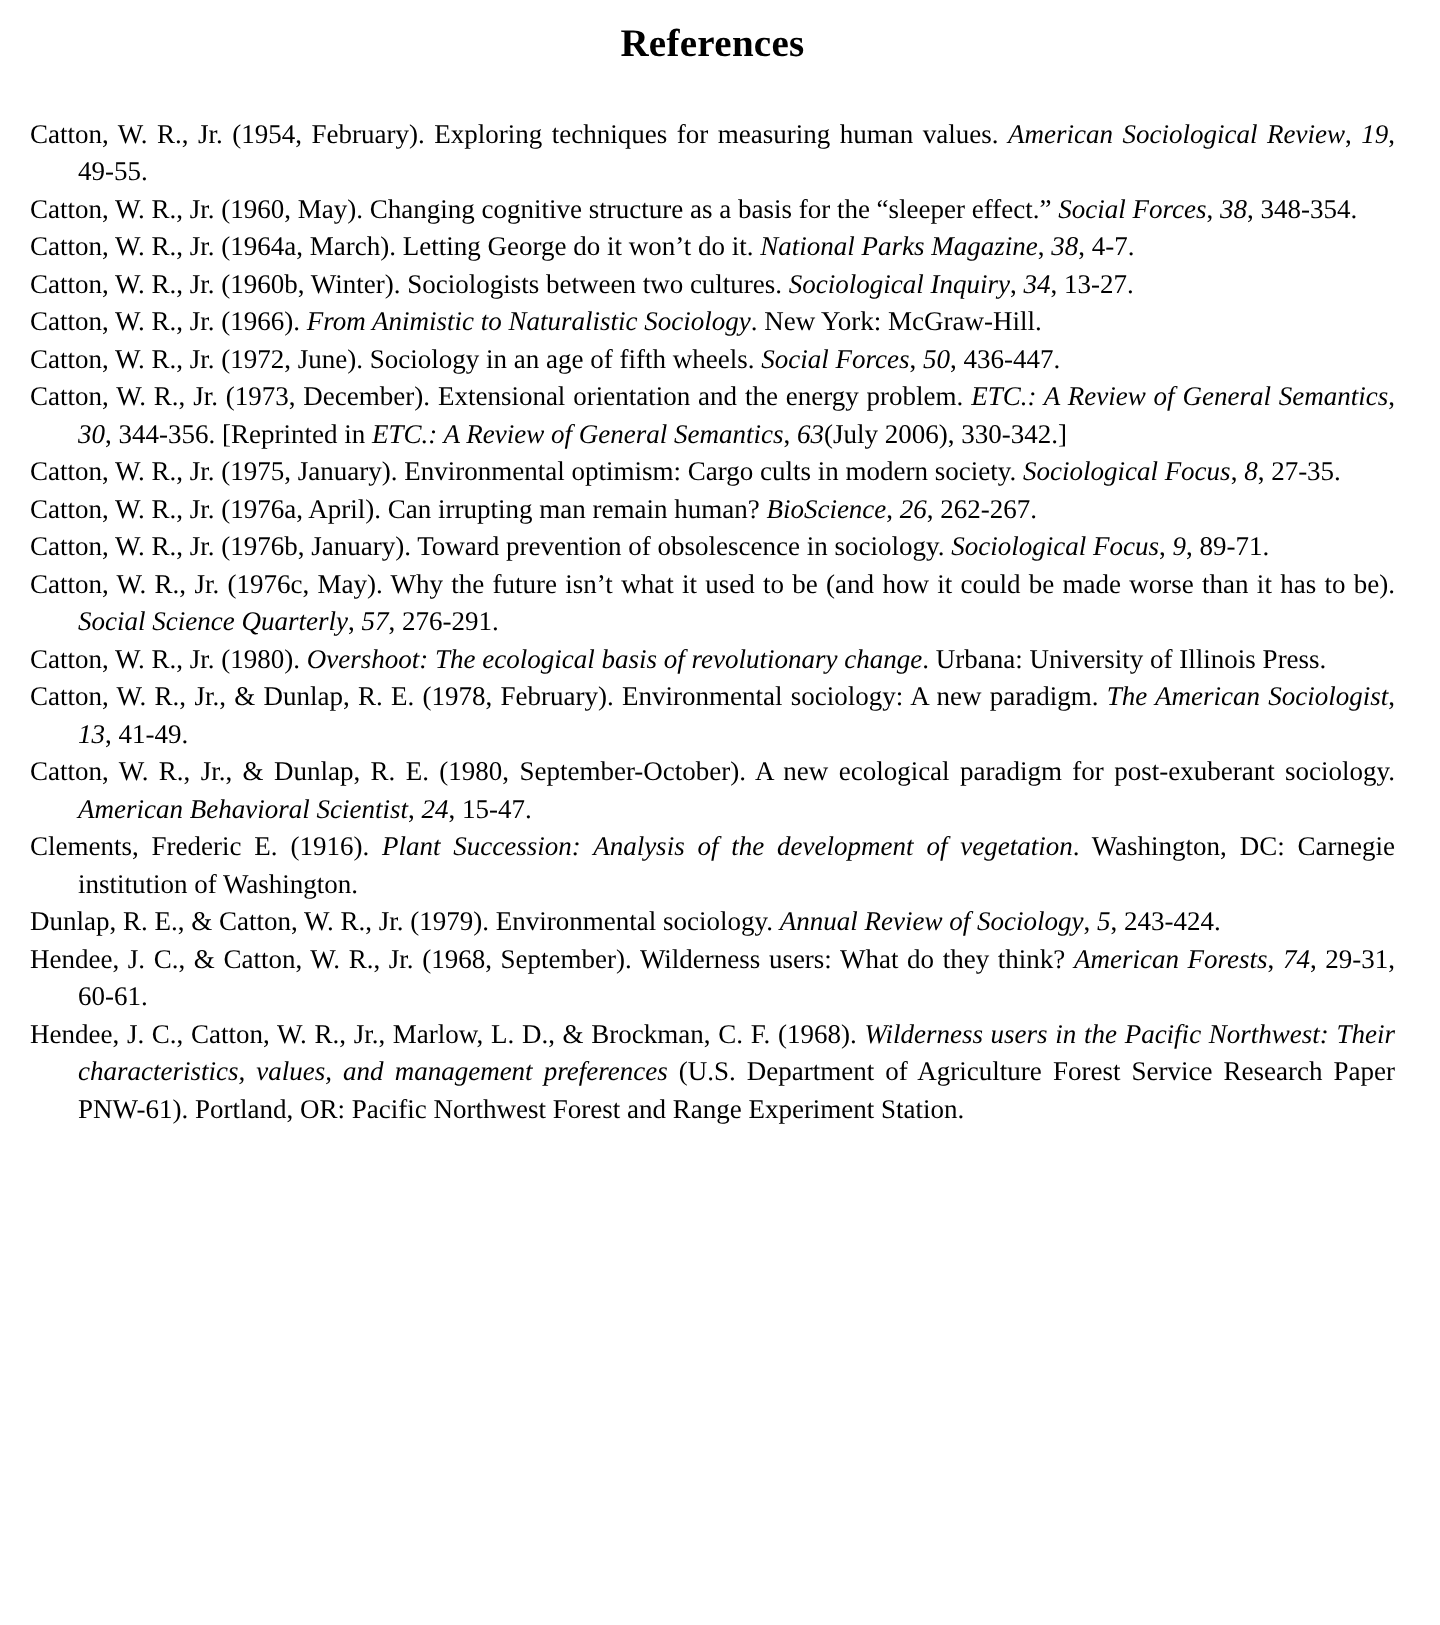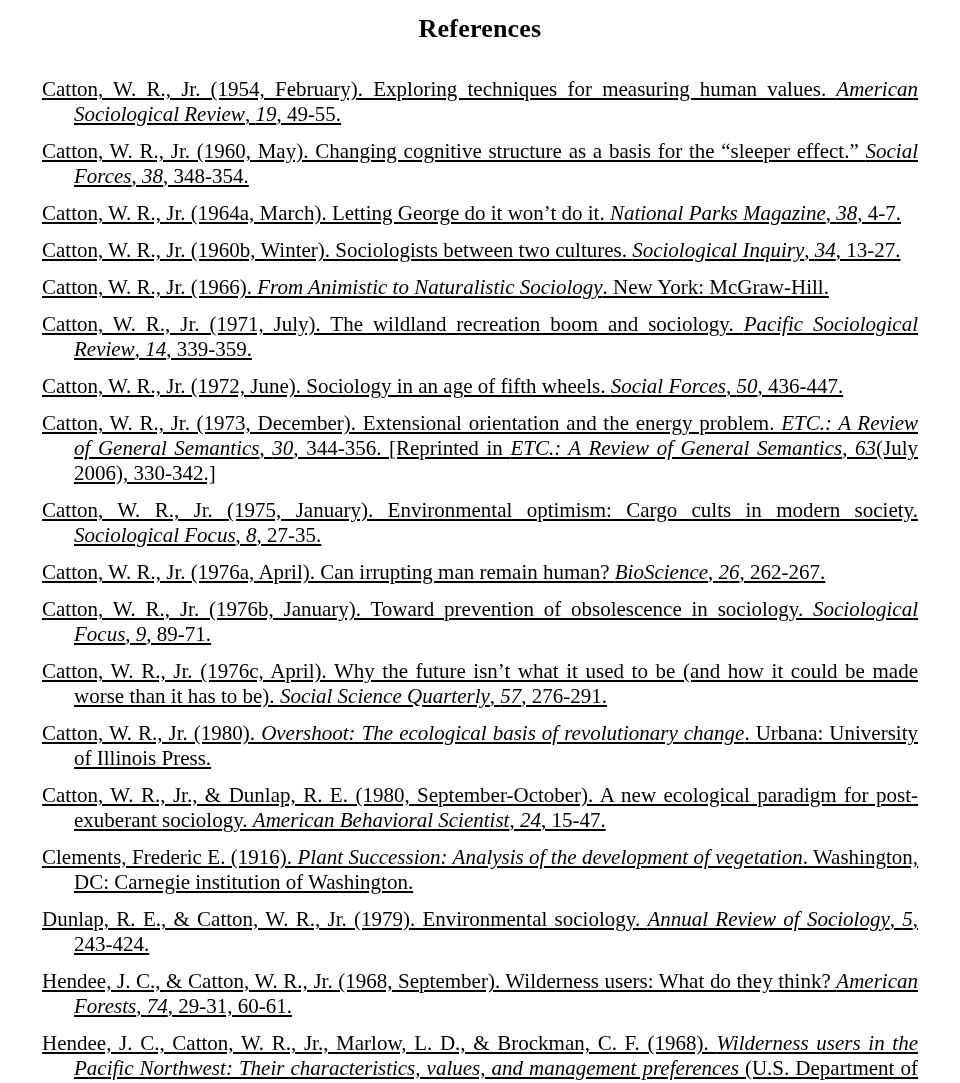--- a/index.html
+++ b/index.html
@@ -5,68 +5,67 @@
   html, body {
     margin: 0;
     padding: 0;
     background: #ffffff;
     color: #000000;
   }
   .page {
     width: 960px;
     height: 1083px;
     box-sizing: border-box;
-    padding: 12px 30px 10px 30px;
+    padding: 12px 30px 10px 20px;
     background: #ffffff;
     font-family: "Liberation Serif", serif;
     overflow: hidden;
   }
   .page-title {
     text-align: center;
     font-size: 26px;
     font-weight: bold;
     line-height: 34px;
     margin: 0 0 31px 0;
     letter-spacing: 0.2px;
   }
   .ref-list {
     margin: 0;
     padding: 0;
   }
   .ref {
-    margin: 12px;
-    font-size: 21px;
+    margin: 0;
+    font-size: 18px;
     line-height: 25px;
     text-align: justify;
     padding-left: 32px;
     text-indent: -32px;
-    text-decoration: underline;
   }
   .ref i {
     font-style: italic;
   }
 </style>
 </head>
 <body>
 
 <div class="page">
   <h1 class="page-title">References</h1>
   <div class="ref-list">
       <p class="ref"><span>Catton, W. R., Jr. (1954, February). Exploring techniques for measuring human values. </span><i>American Sociological Review</i><span>, </span><i>19</i><span>, 49-55.</span></p>
       <p class="ref"><span>Catton, W. R., Jr. (1960, May). Changing cognitive structure as a basis for the “sleeper effect.” </span><i>Social Forces</i><span>, </span><i>38</i><span>, 348-354.</span></p>
       <p class="ref"><span>Catton, W. R., Jr. (1964a, March). Letting George do it won’t do it. </span><i>National Parks Magazine</i><span>, </span><i>38</i><span>, 4-7.</span></p>
       <p class="ref"><span>Catton, W. R., Jr. (1960b, Winter). Sociologists between two cultures. </span><i>Sociological Inquiry</i><span>, </span><i>34</i><span>, 13-27.</span></p>
       <p class="ref"><span>Catton, W. R., Jr. (1966). </span><i>From Animistic to Naturalistic Sociology</i><span>. New York: McGraw-Hill.</span></p>
-      <p class="ref"><span>Catton, W. R., Jr. (1971, July). The wildland recreation boom and sociology. </span><i>Pacific Sociological Review</i><span>, </span><i>14</i><span>, 339-359.</span></p>
       <p class="ref"><span>Catton, W. R., Jr. (1972, June). Sociology in an age of fifth wheels. </span><i>Social Forces</i><span>, </span><i>50</i><span>, 436-447.</span></p>
       <p class="ref"><span>Catton, W. R., Jr. (1973, December). Extensional orientation and the energy problem. </span><i>ETC.: A Review of General Semantics</i><span>, </span><i>30</i><span>, 344-356. [Reprinted in </span><i>ETC.: A Review of General Semantics</i><span>, </span><i>63</i><span>(July 2006), 330-342.]</span></p>
       <p class="ref"><span>Catton, W. R., Jr. (1975, January). Environmental optimism: Cargo cults in modern society. </span><i>Sociological Focus</i><span>, </span><i>8</i><span>, 27-35.</span></p>
       <p class="ref"><span>Catton, W. R., Jr. (1976a, April). Can irrupting man remain human? </span><i>BioScience</i><span>, </span><i>26</i><span>, 262-267.</span></p>
       <p class="ref"><span>Catton, W. R., Jr. (1976b, January). Toward prevention of obsolescence in sociology. </span><i>Sociological Focus</i><span>, </span><i>9</i><span>, 89-71.</span></p>
-      <p class="ref"><span>Catton, W. R., Jr. (1976c, April). Why the future isn’t what it used to be (and how it could be made worse than it has to be). </span><i>Social Science Quarterly</i><span>, </span><i>57</i><span>, 276-291.</span></p>
+      <p class="ref"><span>Catton, W. R., Jr. (1976c, May). Why the future isn’t what it used to be (and how it could be made worse than it has to be). </span><i>Social Science Quarterly</i><span>, </span><i>57</i><span>, 276-291.</span></p>
       <p class="ref"><span>Catton, W. R., Jr. (1980). </span><i>Overshoot: The ecological basis of revolutionary change</i><span>. Urbana: University of Illinois Press.</span></p>
+      <p class="ref"><span>Catton, W. R., Jr., &amp; Dunlap, R. E. (1978, February). Environmental sociology: A new paradigm. </span><i>The American Sociologist</i><span>, </span><i>13</i><span>, 41-49.</span></p>
       <p class="ref"><span>Catton, W. R., Jr., &amp; Dunlap, R. E. (1980, September-October). A new ecological paradigm for post-exuberant sociology. </span><i>American Behavioral Scientist</i><span>, </span><i>24</i><span>, 15-47.</span></p>
       <p class="ref"><span>Clements, Frederic E. (1916). </span><i>Plant Succession: Analysis of the development of vegetation</i><span>. Washington, DC: Carnegie institution of Washington.</span></p>
       <p class="ref"><span>Dunlap, R. E., &amp; Catton, W. R., Jr. (1979). Environmental sociology. </span><i>Annual Review of Sociology</i><span>, </span><i>5</i><span>, 243-424.</span></p>
       <p class="ref"><span>Hendee, J. C., &amp; Catton, W. R., Jr. (1968, September). Wilderness users: What do they think? </span><i>American Forests</i><span>, </span><i>74</i><span>, 29-31, 60-61.</span></p>
       <p class="ref"><span>Hendee, J. C., Catton, W. R., Jr., Marlow, L. D., &amp; Brockman, C. F. (1968). </span><i>Wilderness users in the Pacific Northwest: Their characteristics, values, and management preferences</i><span> (U.S. Department of Agriculture Forest Service Research Paper PNW-61). Portland, OR: Pacific Northwest Forest and Range Experiment Station.</span></p>
     </div>
 </div>
 
 </body></html>

